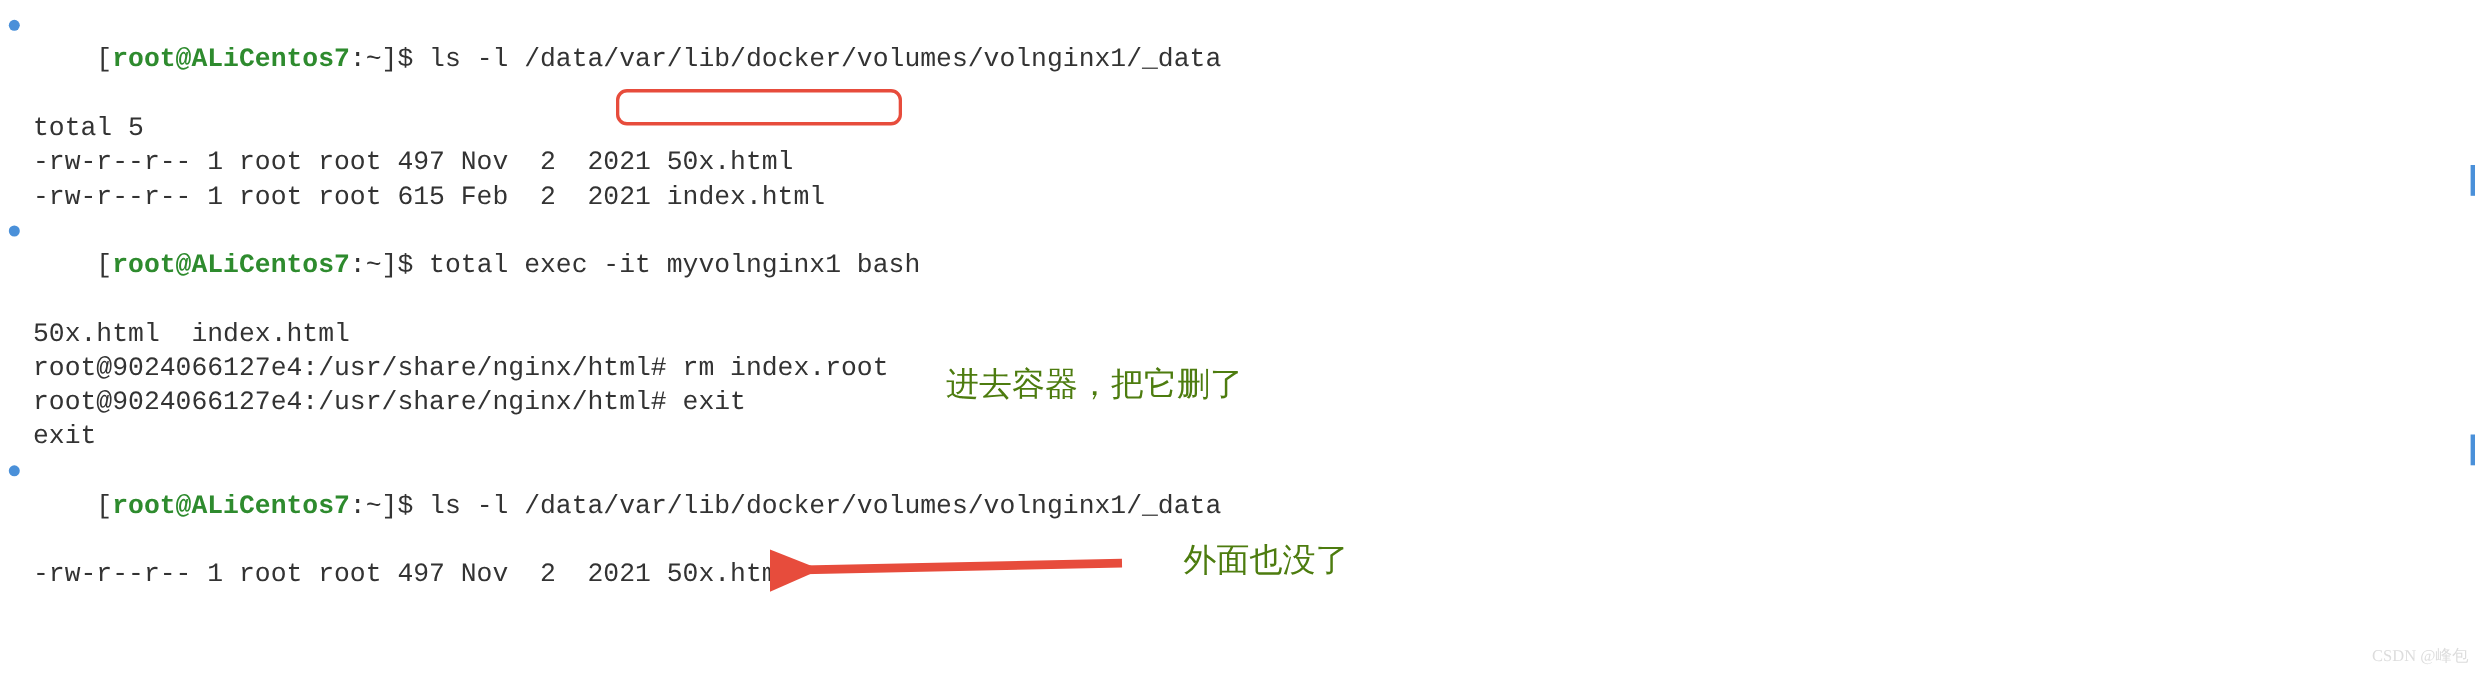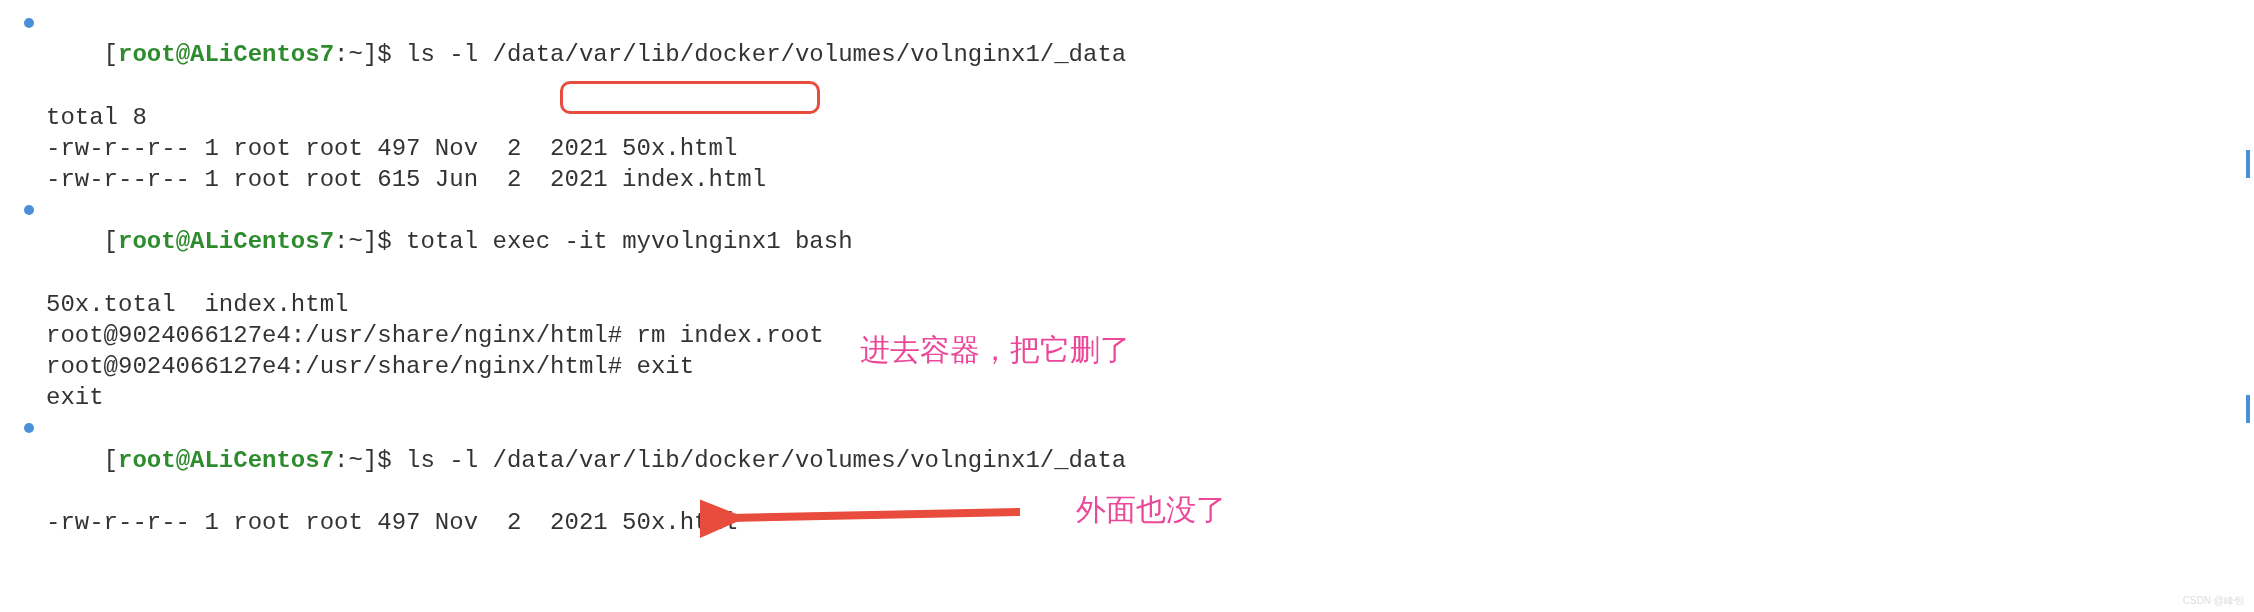--- a/index.html
+++ b/index.html
@@ -17,21 +17,20 @@
       width: 2254px;
       height: 612px;
     }
     .terminal {
       position: relative;
     }
     .line {
       white-space: pre;
       padding-left: 30px;
       position: relative;
-      margin-left: 16px;
     }
     .bullet {
       position: absolute;
       left: 8px;
       top: 10px;
       width: 10px;
       height: 10px;
       border-radius: 50%;
       background: #4a90d9;
     }
@@ -55,66 +54,66 @@
       color: #333;
     }
     .highlight-box {
       position: absolute;
       border: 3px solid #e74c3c;
       border-radius: 10px;
       pointer-events: none;
     }
     .annotation {
       position: absolute;
-      color: #ec4899;
+      color: #4d7c0f;
       font-family: "SimSun", "Microsoft YaHei", sans-serif;
       font-size: 30px;
       pointer-events: none;
     }
     .arrow {
       position: absolute;
       pointer-events: none;
     }
     .watermark {
       position: absolute;
       right: 10px;
       bottom: 5px;
-      font-size: 10px;
+      font-size: 15px;
       color: #ddd;
-      font-family: Liberation Sans, sans-serif;
+      font-family: Liberation Serif, serif;
     }
     .right-bar {
       position: absolute;
       right: 4px;
       width: 4px;
       height: 28px;
       background: #4a90d9;
     }
   </style>
 </head>
 <body>
 
 <div class="terminal">
 
   <div class="line">
     <span class="bullet"></span><span class="bracket">[</span><span class="user-host">root@ALiCentos7</span><span class="bracket">:</span><span class="tilde">~</span><span class="bracket">]</span><span class="dollar">$</span><span class="cmd"> </span><span class="cmd">ls -l /data/var/lib/docker/volumes/volnginx1/_data</span>
   </div>
 
-  <div class="line output">total 8</div>
+  <div class="line output">total 5</div>
 
   <div class="line output">-rw-r--r-- 1 root root 497 Nov  2  2021 50x.html</div>
-  <div class="line output">-rw-r--r-- 1 root root 615 Jun  2  2021 index.html</div>
+  <div class="line output">-rw-r--r-- 1 root root 615 Feb  2  2021 index.html</div>
 
   <div class="line">
     <span class="bullet"></span><span class="bracket">[</span><span class="user-host">root@ALiCentos7</span><span class="bracket">:</span><span class="tilde">~</span><span class="bracket">]</span><span class="dollar">$</span><span> </span><span class="cmd">total exec -it myvolnginx1 bash</span>
   </div>
 
 
 
-  <div class="line output">50x.total  index.html</div>
+  <div class="line output">50x.html  index.html</div>
 
   <div class="line output"><span>root@9024066127e4:</span><span>/usr/share/nginx/html#</span><span> </span><span>rm index.root</span></div>
 
   <div class="line output"><span>root@9024066127e4:</span><span>/usr/share/nginx/html#</span><span> </span><span>exit</span></div>
 
   <div class="line output">exit</div>
 
   <div class="line">
     <span class="bullet"></span><span class="bracket">[</span><span class="user-host">root@ALiCentos7</span><span class="bracket">:</span><span class="tilde">~</span><span class="bracket">]</span><span class="dollar">$</span><span> </span><span class="cmd">ls -l /data/var/lib/docker/volumes/volnginx1/_data</span>
   </div>

